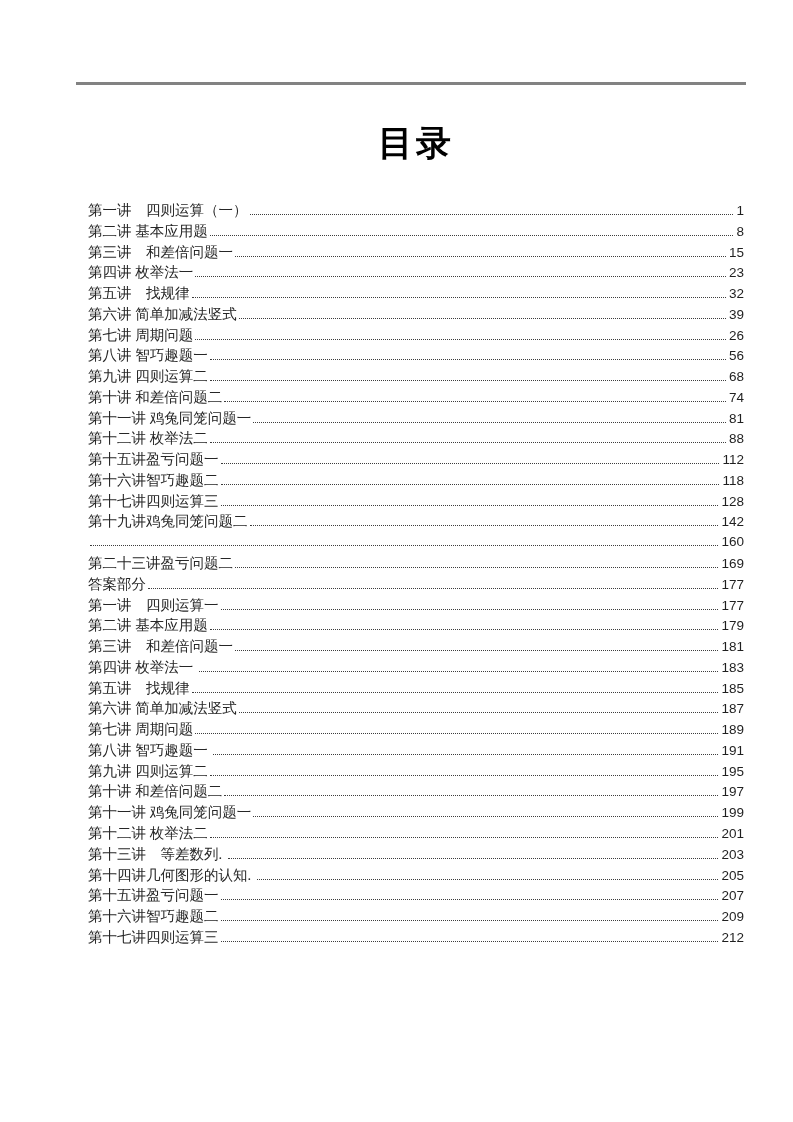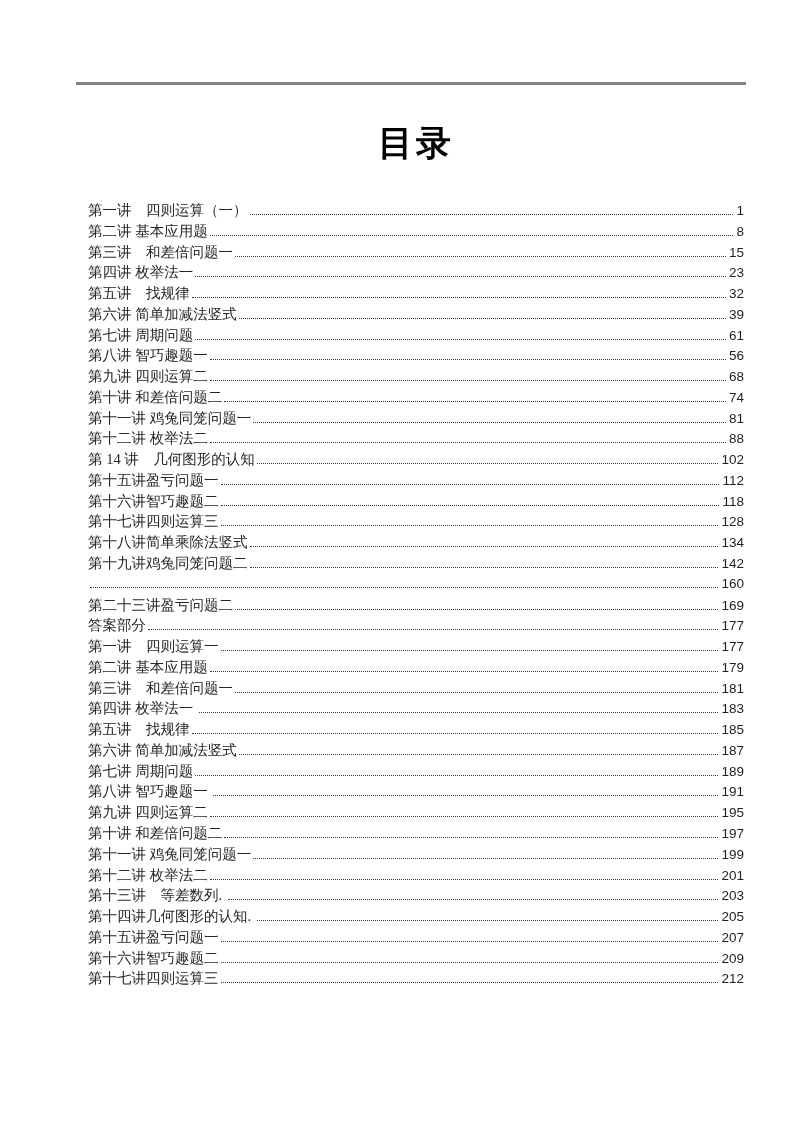--- a/index.html
+++ b/index.html
@@ -106,21 +106,21 @@
     <span class="toc-pagenum">32</span>
   </div>
         <div class="toc-row">
     <span class="toc-label">第六讲 简单加减法竖式</span>
     <span class="toc-leader"></span>
     <span class="toc-pagenum">39</span>
   </div>
         <div class="toc-row">
     <span class="toc-label">第七讲 周期问题</span>
     <span class="toc-leader"></span>
-    <span class="toc-pagenum">61</span>
+    <span class="toc-pagenum">26</span>
   </div>
         <div class="toc-row">
     <span class="toc-label">第八讲 智巧趣题一</span>
     <span class="toc-leader"></span>
     <span class="toc-pagenum">56</span>
   </div>
         <div class="toc-row">
     <span class="toc-label">第九讲 四则运算二</span>
     <span class="toc-leader"></span>
     <span class="toc-pagenum">68</span>
@@ -134,43 +134,33 @@
     <span class="toc-label">第十一讲 鸡兔同笼问题一</span>
     <span class="toc-leader"></span>
     <span class="toc-pagenum">81</span>
   </div>
         <div class="toc-row">
     <span class="toc-label">第十二讲 枚举法二</span>
     <span class="toc-leader"></span>
     <span class="toc-pagenum">88</span>
   </div>
         <div class="toc-row">
-    <span class="toc-label">第 14 讲　几何图形的认知</span>
-    <span class="toc-leader"></span>
-    <span class="toc-pagenum">102</span>
-  </div>
-        <div class="toc-row">
     <span class="toc-label">第十五讲盈亏问题一</span>
     <span class="toc-leader"></span>
     <span class="toc-pagenum">112</span>
   </div>
         <div class="toc-row">
     <span class="toc-label">第十六讲智巧趣题二</span>
     <span class="toc-leader"></span>
     <span class="toc-pagenum">118</span>
   </div>
         <div class="toc-row">
     <span class="toc-label">第十七讲四则运算三</span>
     <span class="toc-leader"></span>
     <span class="toc-pagenum">128</span>
-  </div>
-        <div class="toc-row">
-    <span class="toc-label">第十八讲简单乘除法竖式</span>
-    <span class="toc-leader"></span>
-    <span class="toc-pagenum">134</span>
   </div>
         <div class="toc-row">
     <span class="toc-label">第十九讲鸡兔同笼问题二</span>
     <span class="toc-leader"></span>
     <span class="toc-pagenum">142</span>
   </div>
         <div class="toc-row">
     <span class="toc-leader"></span>
     <span class="toc-pagenum">160</span>
   </div>

